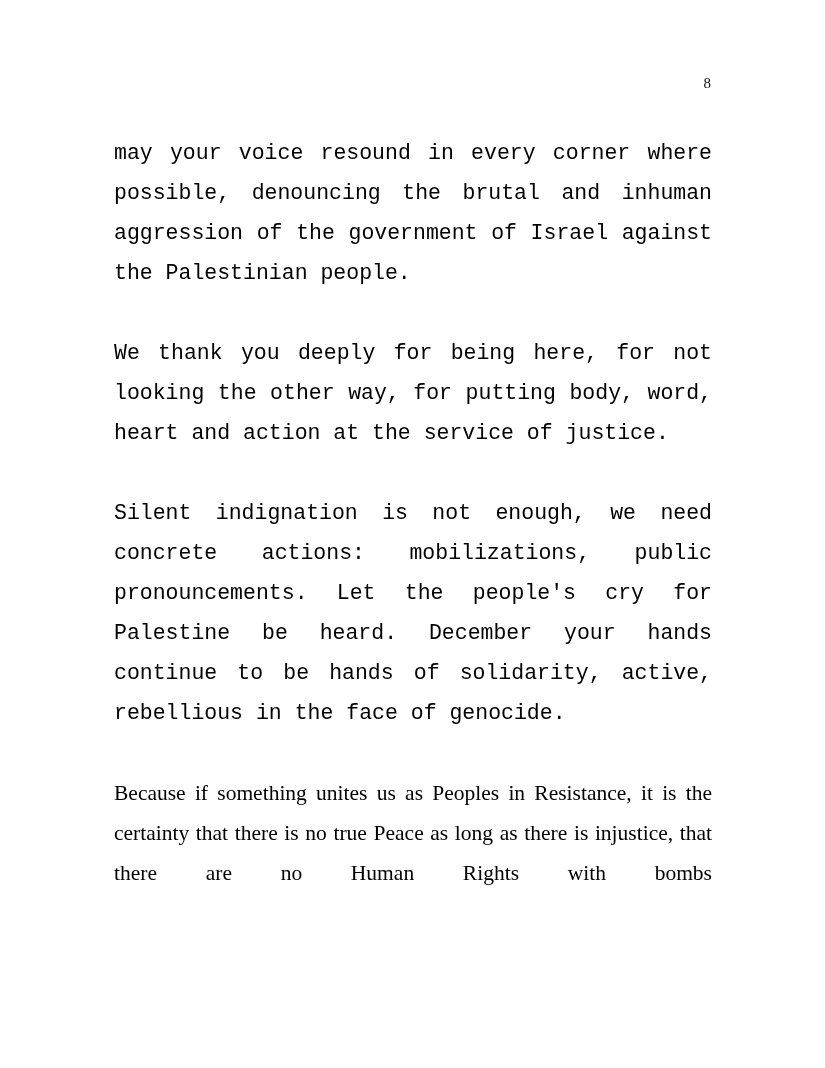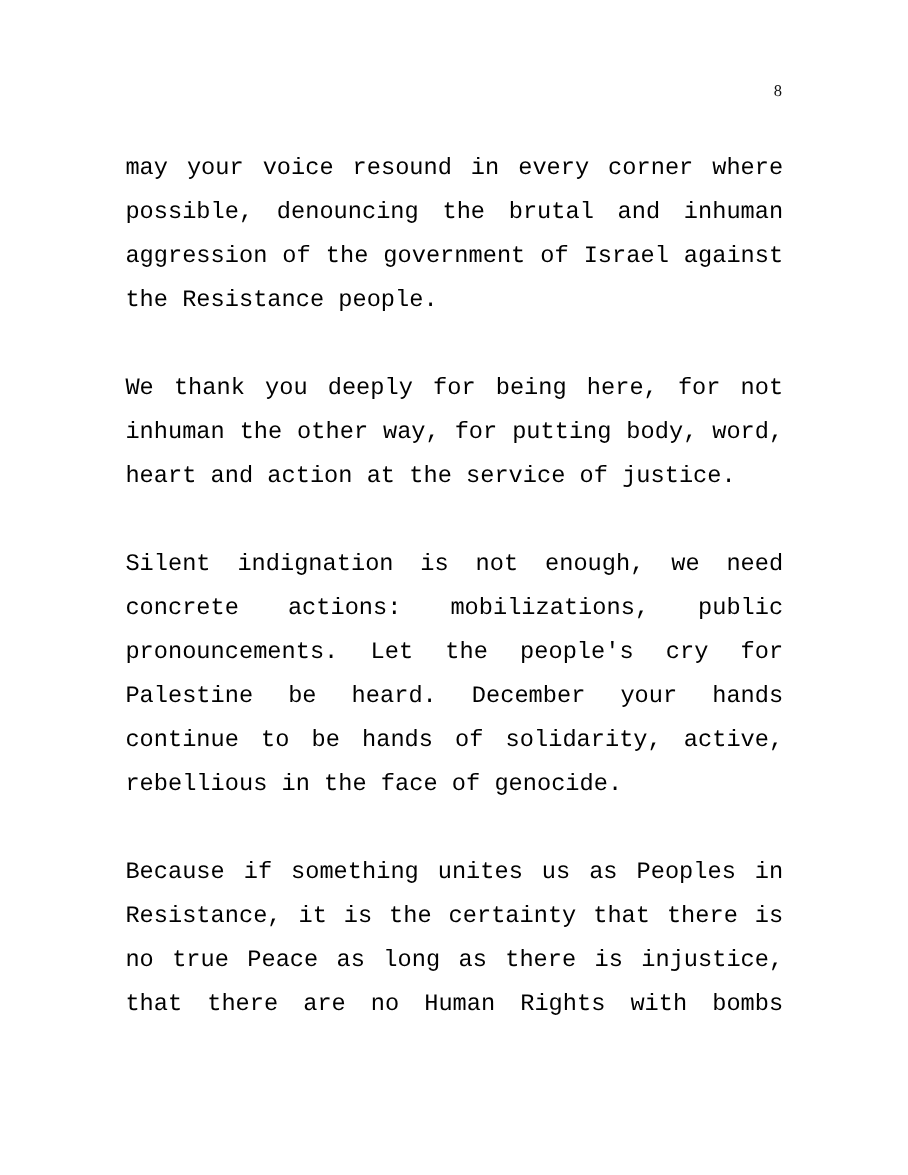--- a/index.html
+++ b/index.html
@@ -46,34 +46,35 @@
     text-align-last: left;
     hyphens: none;
     word-spacing: 0px;
   }
   .para:last-child {
     margin-bottom: 0;
   }
   
   .para.continues {
     text-align-last: justify;
+    font-family: Liberation Serif, serif;
   }
 </style>
 </head>
 <body>
 
 <div id="page" style="width: 825px; height: 1068px; background: rgb(255, 255, 255);">
 
   <div id="page-number">8</div>
 
   <div id="body-text" style="color: rgb(0, 0, 0);">
 
-    <p class="para">may your voice resound in every corner where possible, denouncing the brutal and inhuman aggression of the government of Israel against the Resistance people.</p>
+    <p class="para">may your voice resound in every corner where possible, denouncing the brutal and inhuman aggression of the government of Israel against the Palestinian people.</p>
 
-    <p class="para">We thank you deeply for being here, for not inhuman the other way, for putting body, word, heart and action at the service of justice.</p>
+    <p class="para">We thank you deeply for being here, for not looking the other way, for putting body, word, heart and action at the service of justice.</p>
 
     <p class="para">Silent indignation is not enough, we need concrete actions: mobilizations, public pronouncements. Let the people's cry for Palestine be heard. December your hands continue to be hands of solidarity, active, rebellious in the face of genocide.</p>
 
     <p class="para continues">Because if something unites us as Peoples in Resistance, it is the certainty that there is no true Peace as long as there is injustice, that there are no Human Rights with bombs</p>
 
   </div>
 
 </div>
 
 </body></html>

